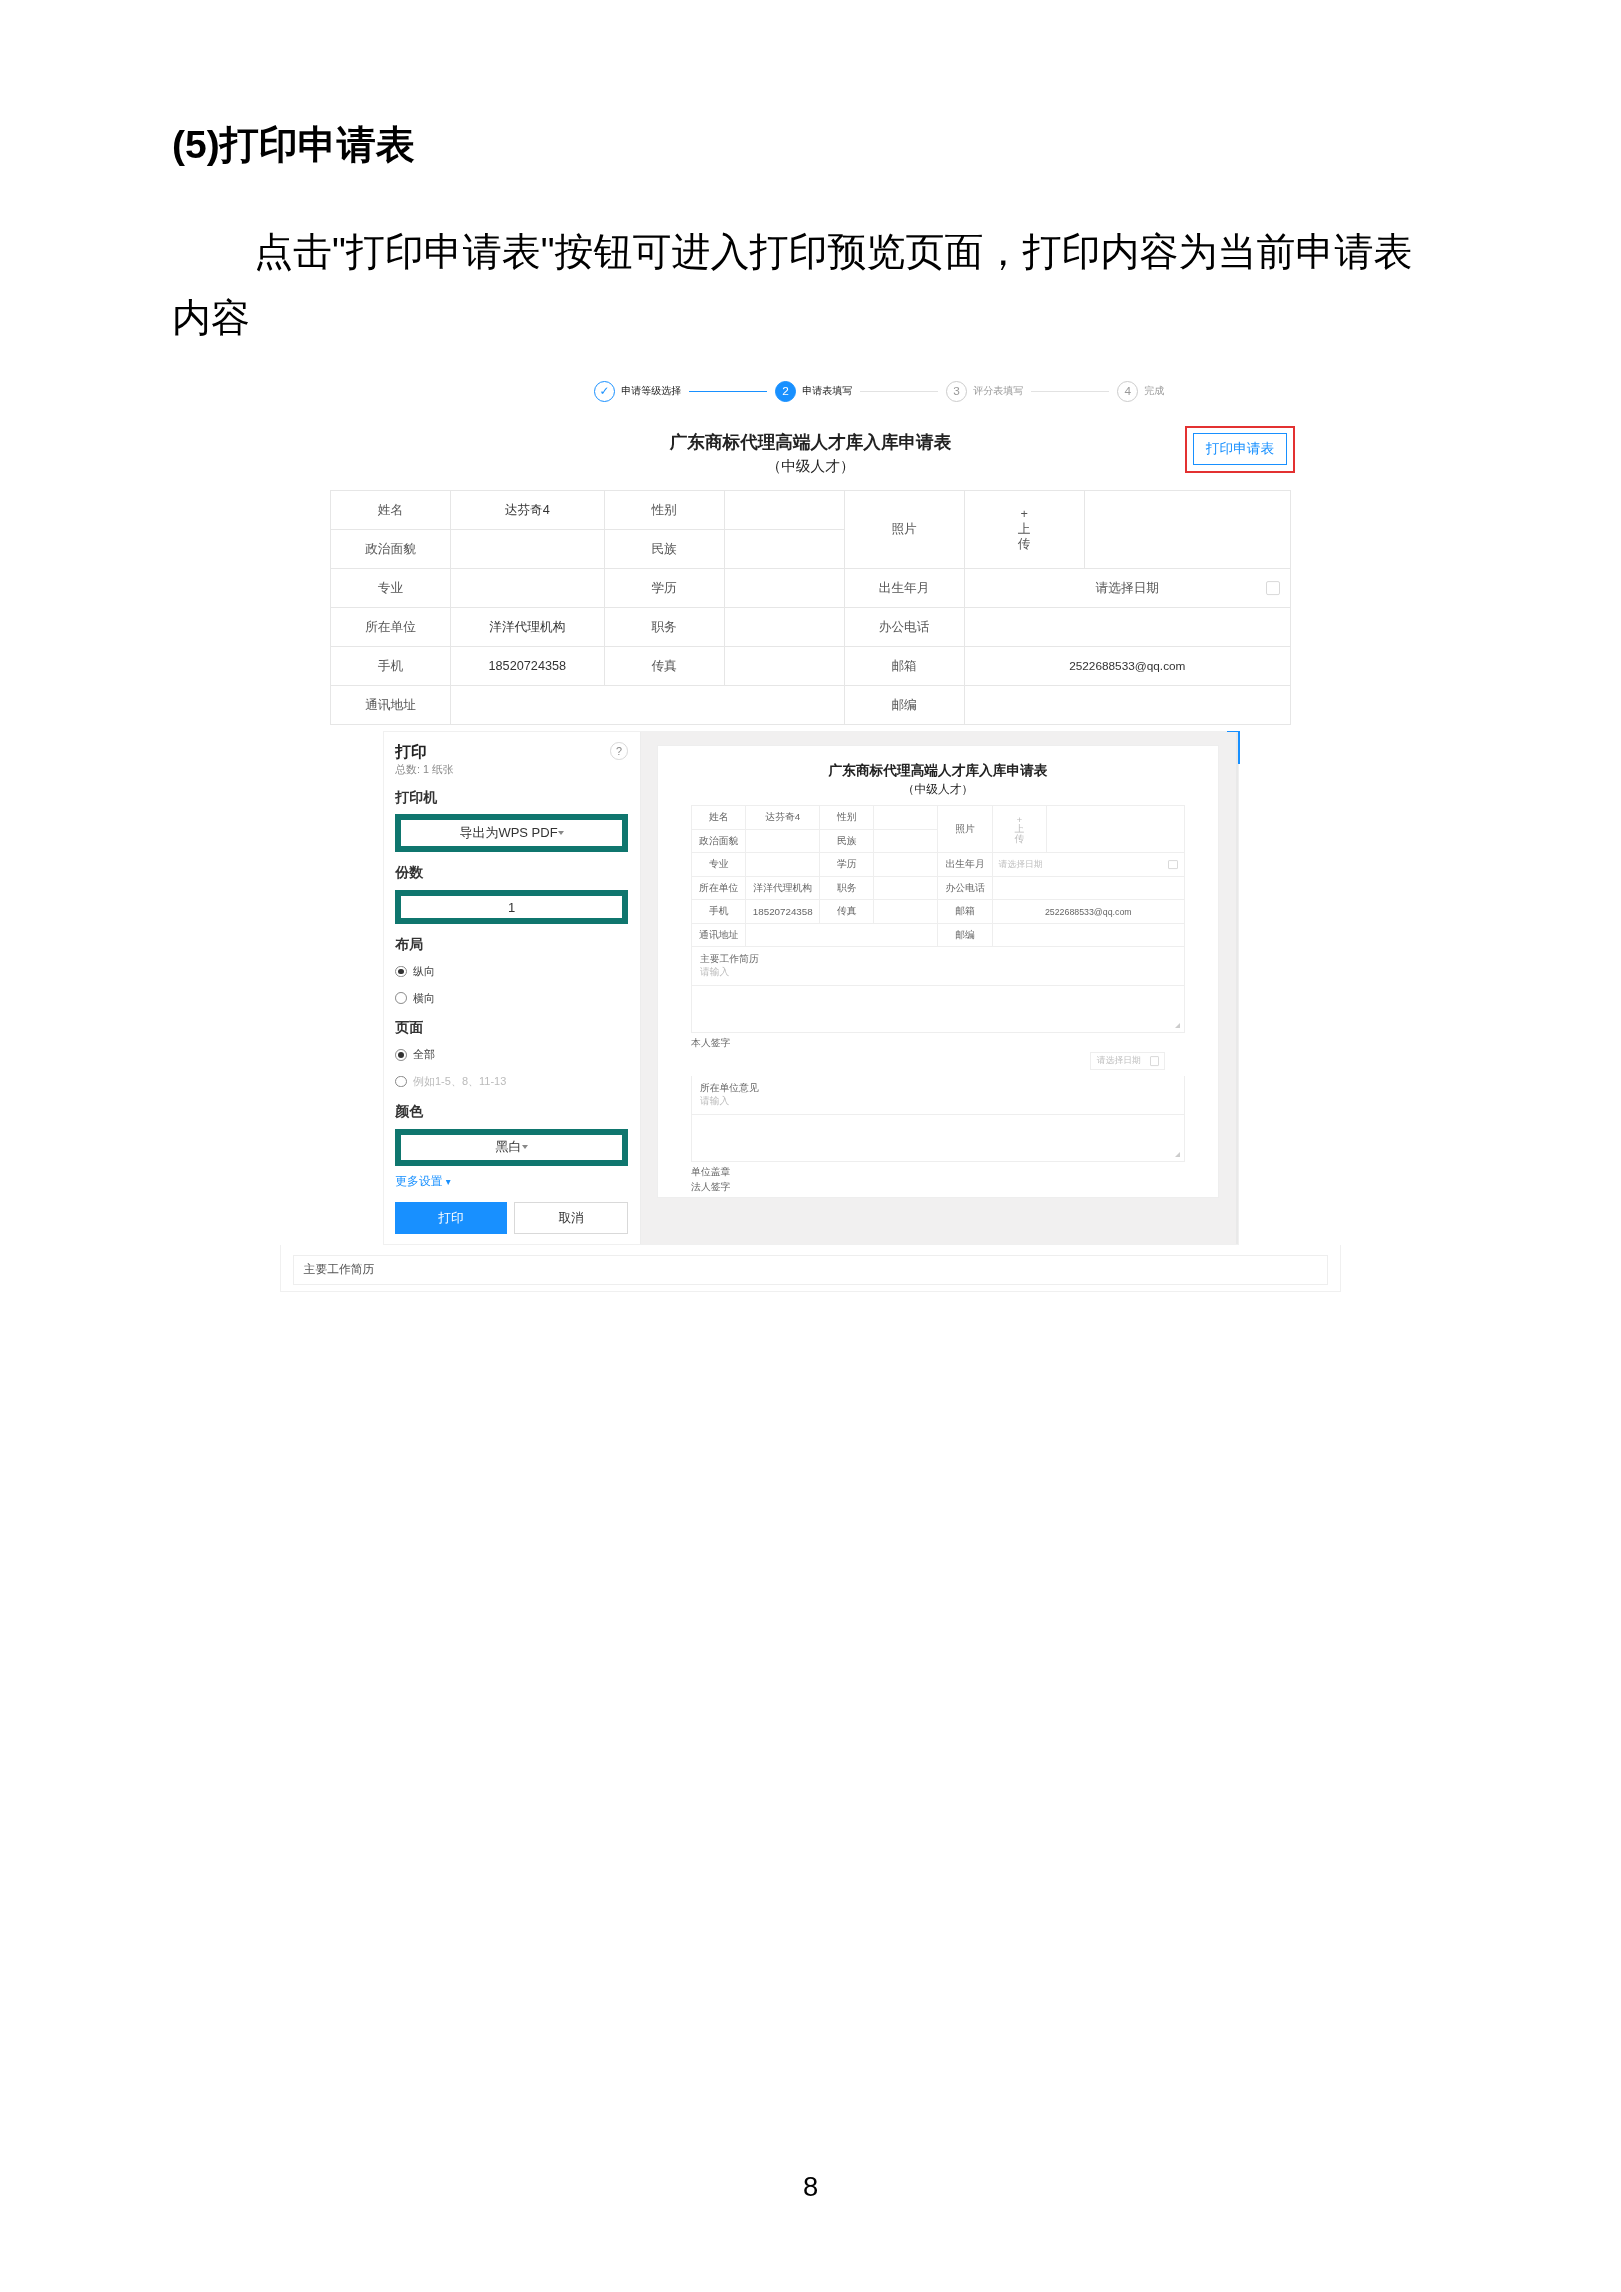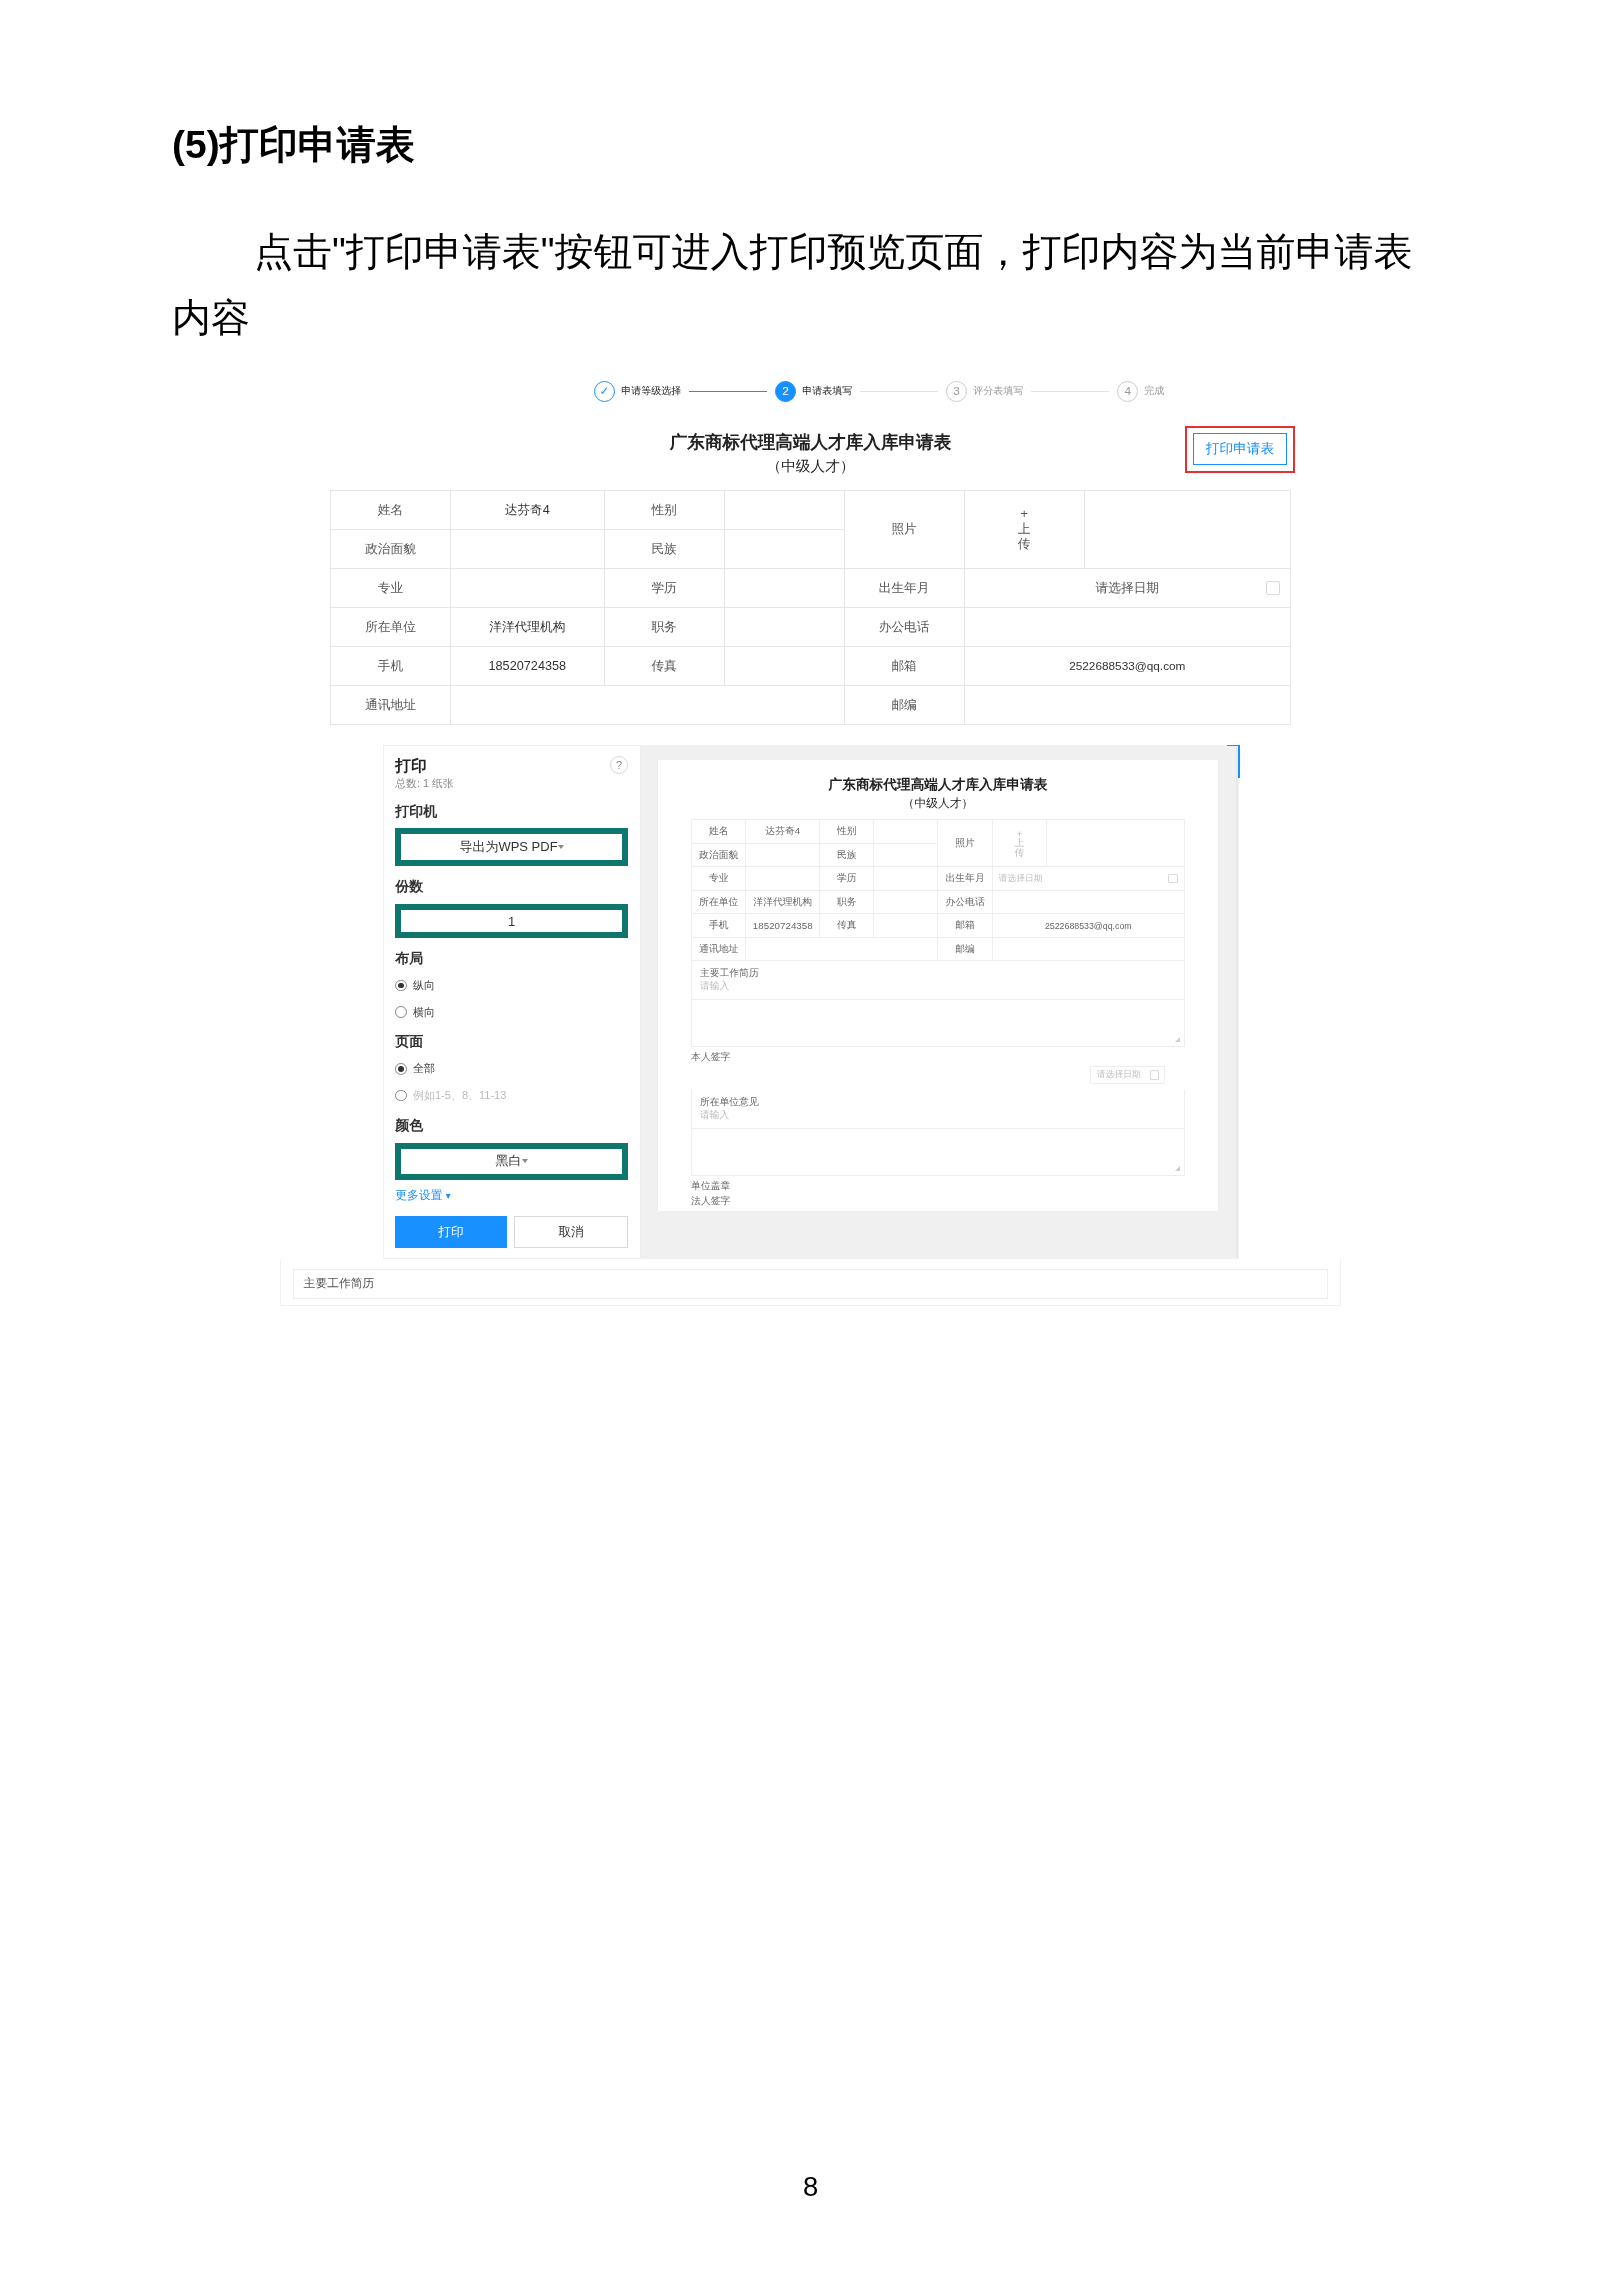--- a/index.html
+++ b/index.html
@@ -102,21 +102,21 @@
     .form-table .val { color: #333; }
     .upload-cell { color: #bbb; line-height: 1.2; }
     .date-cell { color: #bfbfbf; position: relative; text-align: left; padding-left: 9.8px;}
     .date-cell::after {
       content: ""; position: absolute; right: 9.8px; top: 50%; transform: translateY(-50%);
       width: 11.8px; height: 11.8px; border: 1px solid #d9d9d9; border-radius: 2px;
     }
 
     
     .shot2 {
-      margin: 20px auto 0 auto;
+      margin: 6px auto 0 auto;
       width: 856px;
       background: #a3a3a3;
       display: flex;
       border: 1px solid #f0f0f0;
       font-size: 12.7px;
       position: relative;
     }
     .print-panel {
       width: 257px;
       background: #fff;

